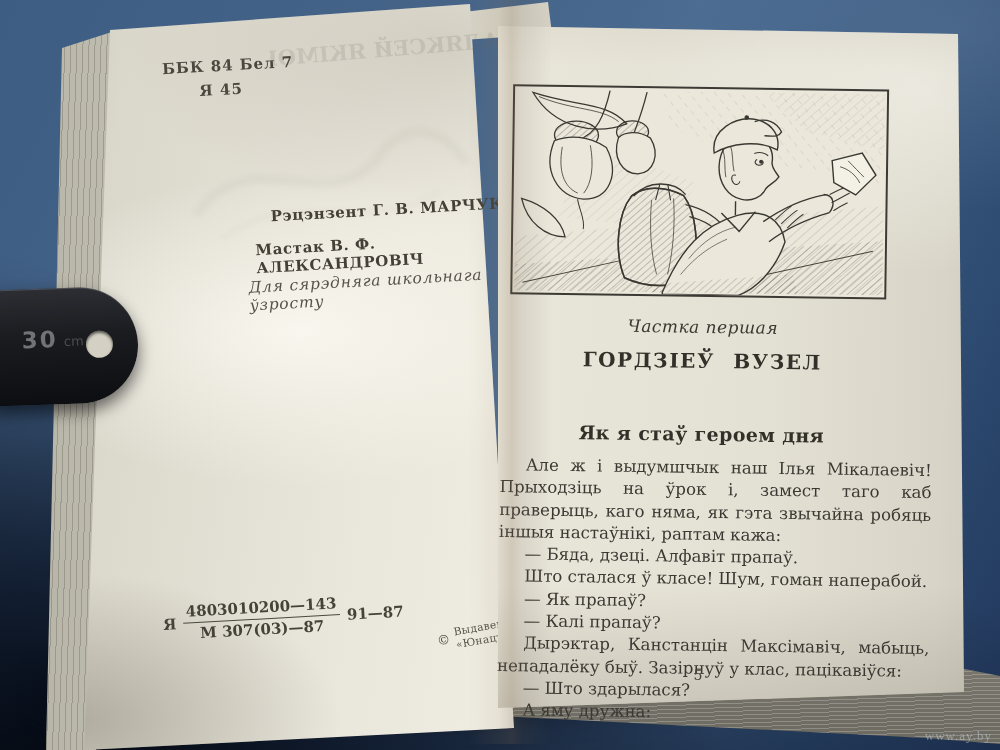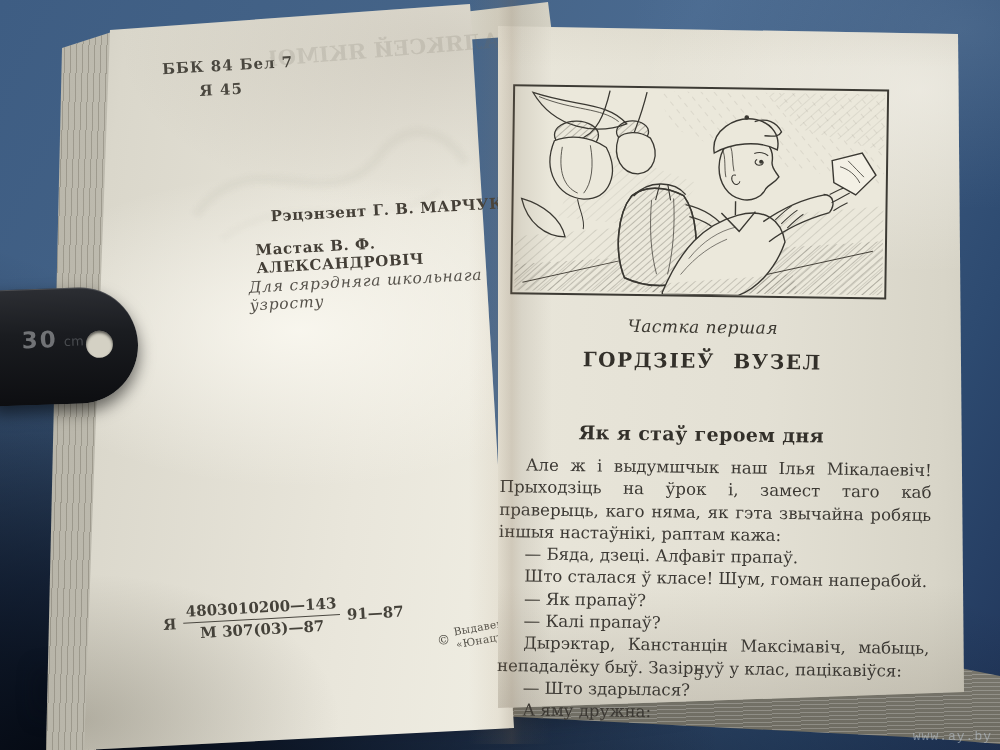--- a/index.html
+++ b/index.html
@@ -88,21 +88,21 @@
     border-radius:0 60px 60px 0;transform:rotate(-2deg);
     background:linear-gradient(180deg,#2c2e33 0%,#1a1c20 40%,#0d0e11 100%);
     box-shadow:0 8px 16px rgba(0,0,0,0.55), inset 0 1px 0 rgba(255,255,255,0.16);}
   .ruler-hole{left:96px;top:44px;width:27px;height:27px;border-radius:50%;
     background:#d4d1c4;box-shadow:inset 0 2px 3px rgba(0,0,0,0.6);}
   .ruler-label{left:32px;top:38px;font-family:"DejaVu Sans","Liberation Sans",sans-serif;
     font-size:23px;font-weight:700;color:#87898c;opacity:0.8;letter-spacing:2px;}
   .ruler-unit{left:74px;top:46px;font-family:"DejaVu Sans","Liberation Sans",sans-serif;
     font-size:13px;color:#5d6064;opacity:0.7;}
   
-  .watermark{right:8px;bottom:6px;font-family:Liberation Mono, monospace;
+  .watermark{right:8px;bottom:6px;font-family:Liberation Serif, serif;
     font-size:13px;color:rgba(190,200,212,0.55);letter-spacing:1px;}
 </style>
 </head>
 <body>
 
 <div class="stage">
 
   <div class="abs book-shadow"></div>
   <div class="abs bottom-edge"></div>
   <div class="abs spine-sliver"></div>

